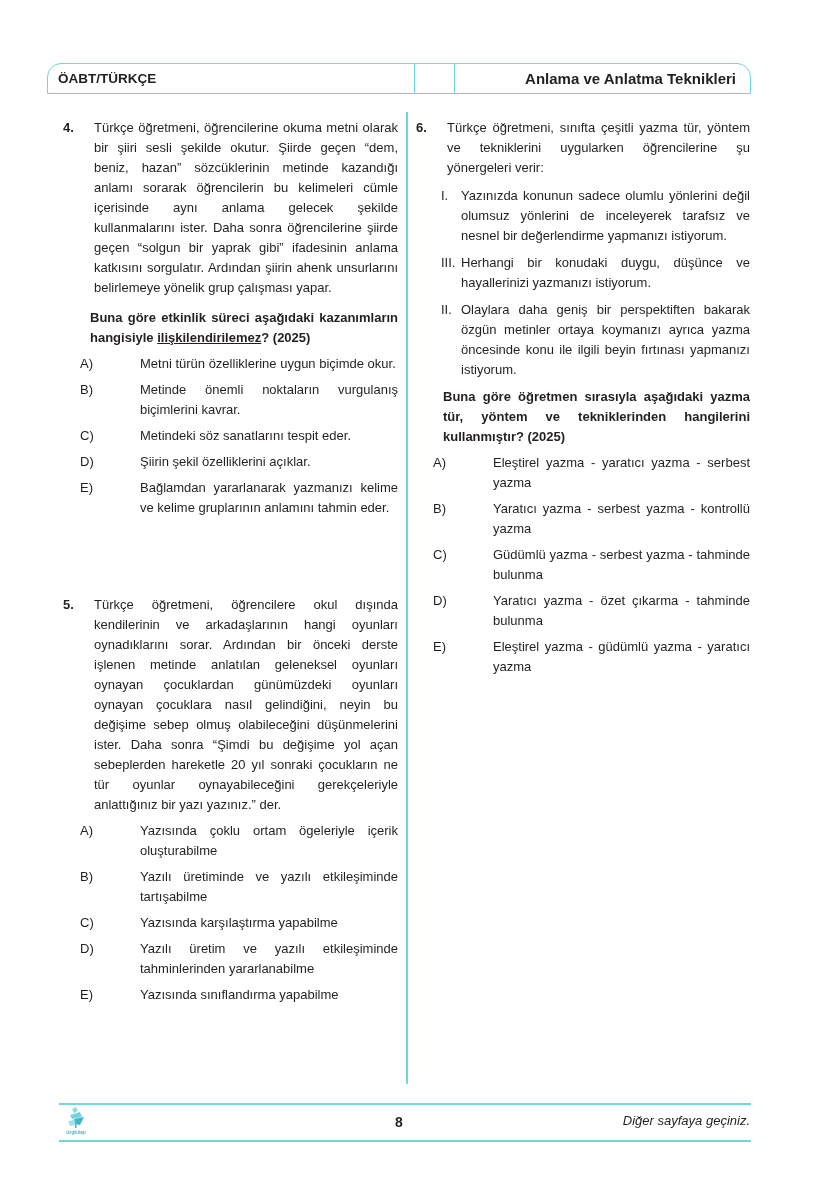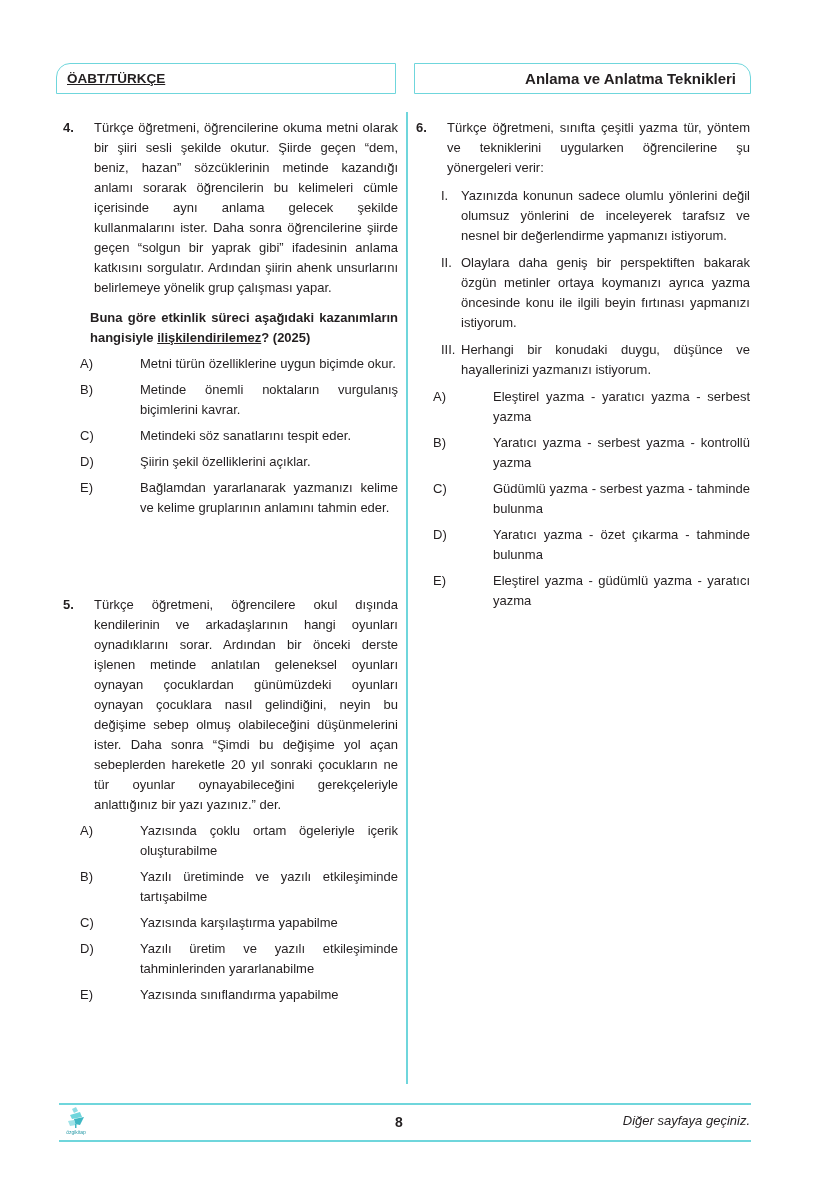--- a/index.html
+++ b/index.html
@@ -1,20 +1,20 @@
 <!DOCTYPE html>
 <html><head>
 <meta charset="utf-8">
 <style>
   html, body { margin:0; padding:0; background:#ffffff; }
   body { width:817px; height:1179px; position:relative; overflow:hidden;
          font-family:"Liberation Sans", sans-serif; color:#231f20; }
   .hdr-box { position:absolute; top:63px; height:31px; border:1.5px solid #6fd6dc;
              box-sizing:border-box; font-weight:bold; font-size:13.5px; display:flex; align-items:center; }
-  .hdr-left { left:56px; width:340px; border-top-left-radius:14px; padding-left:10px;text-decoration:underline; }
+  .hdr-left { left:47px; width:408px; border-top-left-radius:14px; padding-left:10px; }
   .hdr-right { left:414px; width:337px; border-top-right-radius:14px; justify-content:flex-end; padding-right:14px; font-size:15px; }
   .divider { position:absolute; left:406px; top:112px; width:1.5px; height:972px; background:#6fd6dc; }
   .col { position:absolute; font-size:13px; line-height:20px; }
   .col-left { left:63px; top:118px; width:335px; }
   .col-right { left:416px; top:118px; width:334px; }
   .q { position:absolute; left:0; right:0; }
   .qnum { position:absolute; left:0; top:0; font-weight:bold; }
   .stem { margin-left:31px; text-align:justify; }
   .ask { margin-left:27px; margin-top:10px; font-weight:bold; text-align:justify; }
   .ask u { text-decoration:underline; }
@@ -104,28 +104,29 @@
 <div class="col col-right">
   <div class="q" style="top:0">
     <span class="qnum">6.</span>
     <div class="stem">Türkçe öğretmeni, sınıfta çeşitli yazma tür, yöntem ve tekniklerini uygularken öğrencilerine şu yönergeleri verir:</div>
     <div class="roman">
       <div class="ritem">
           <span class="rn">I.</span>
           <span class="rt">Yazınızda konunun sadece olumlu yönlerini değil olumsuz yönlerini de inceleyerek tarafsız ve nesnel bir değerlendirme yapmanızı istiyorum.</span>
         </div>
       <div class="ritem">
+          <span class="rn">III.</span>
+          <span class="rt">Herhangi bir konudaki duygu, düşünce ve hayallerinizi yazmanızı istiyorum.</span>
+        </div>
+      <div class="ritem">
           <span class="rn">II.</span>
           <span class="rt">Olaylara daha geniş bir perspektiften bakarak özgün metinler ortaya koymanızı ayrıca yazma öncesinde konu ile ilgili beyin fırtınası yapmanızı istiyorum.</span>
         </div>
-      <div class="ritem">
-          <span class="rn">III.</span>
-          <span class="rt">Herhangi bir konudaki duygu, düşünce ve hayallerinizi yazmanızı istiyorum.</span>
-        </div>
     </div>
+    <div class="ask" style="margin-top:4px">Buna göre öğretmen sırasıyla aşağıdaki yazma tür, yöntem ve tekniklerinden hangilerini kullanmıştır? (2025)</div>
     <div class="opts">
       <div class="opt">
           <span class="lt">A)</span>
           <span class="tx">Eleştirel yazma - yaratıcı yazma - serbest yazma</span>
         </div>
       <div class="opt">
           <span class="lt">B)</span>
           <span class="tx">Yaratıcı yazma - serbest yazma - kontrollü yazma</span>
         </div>
       <div class="opt">

